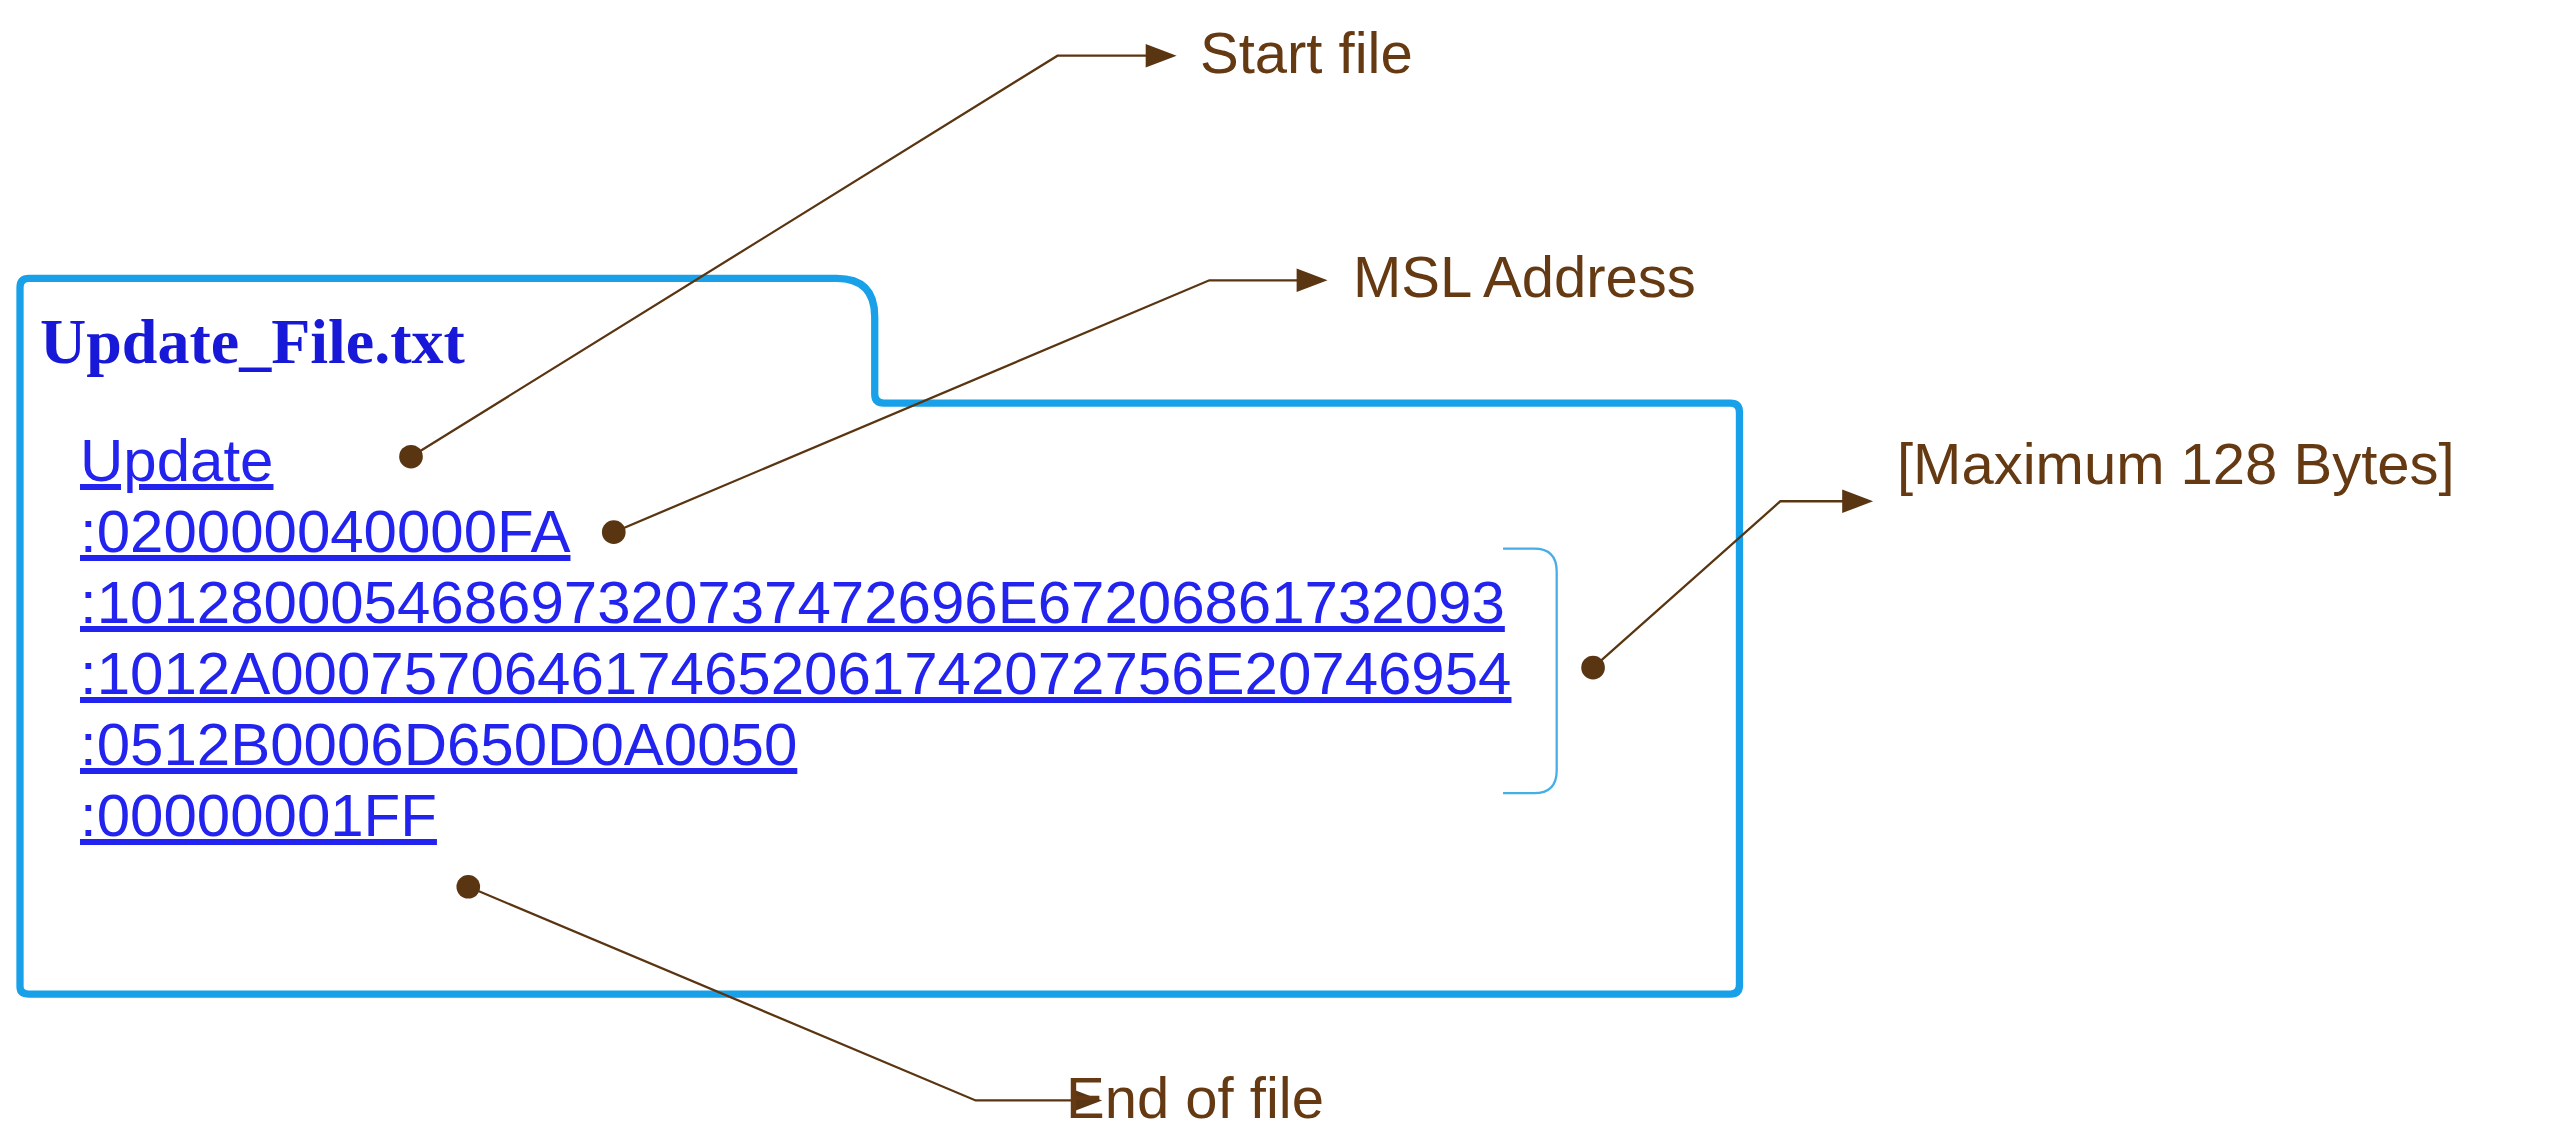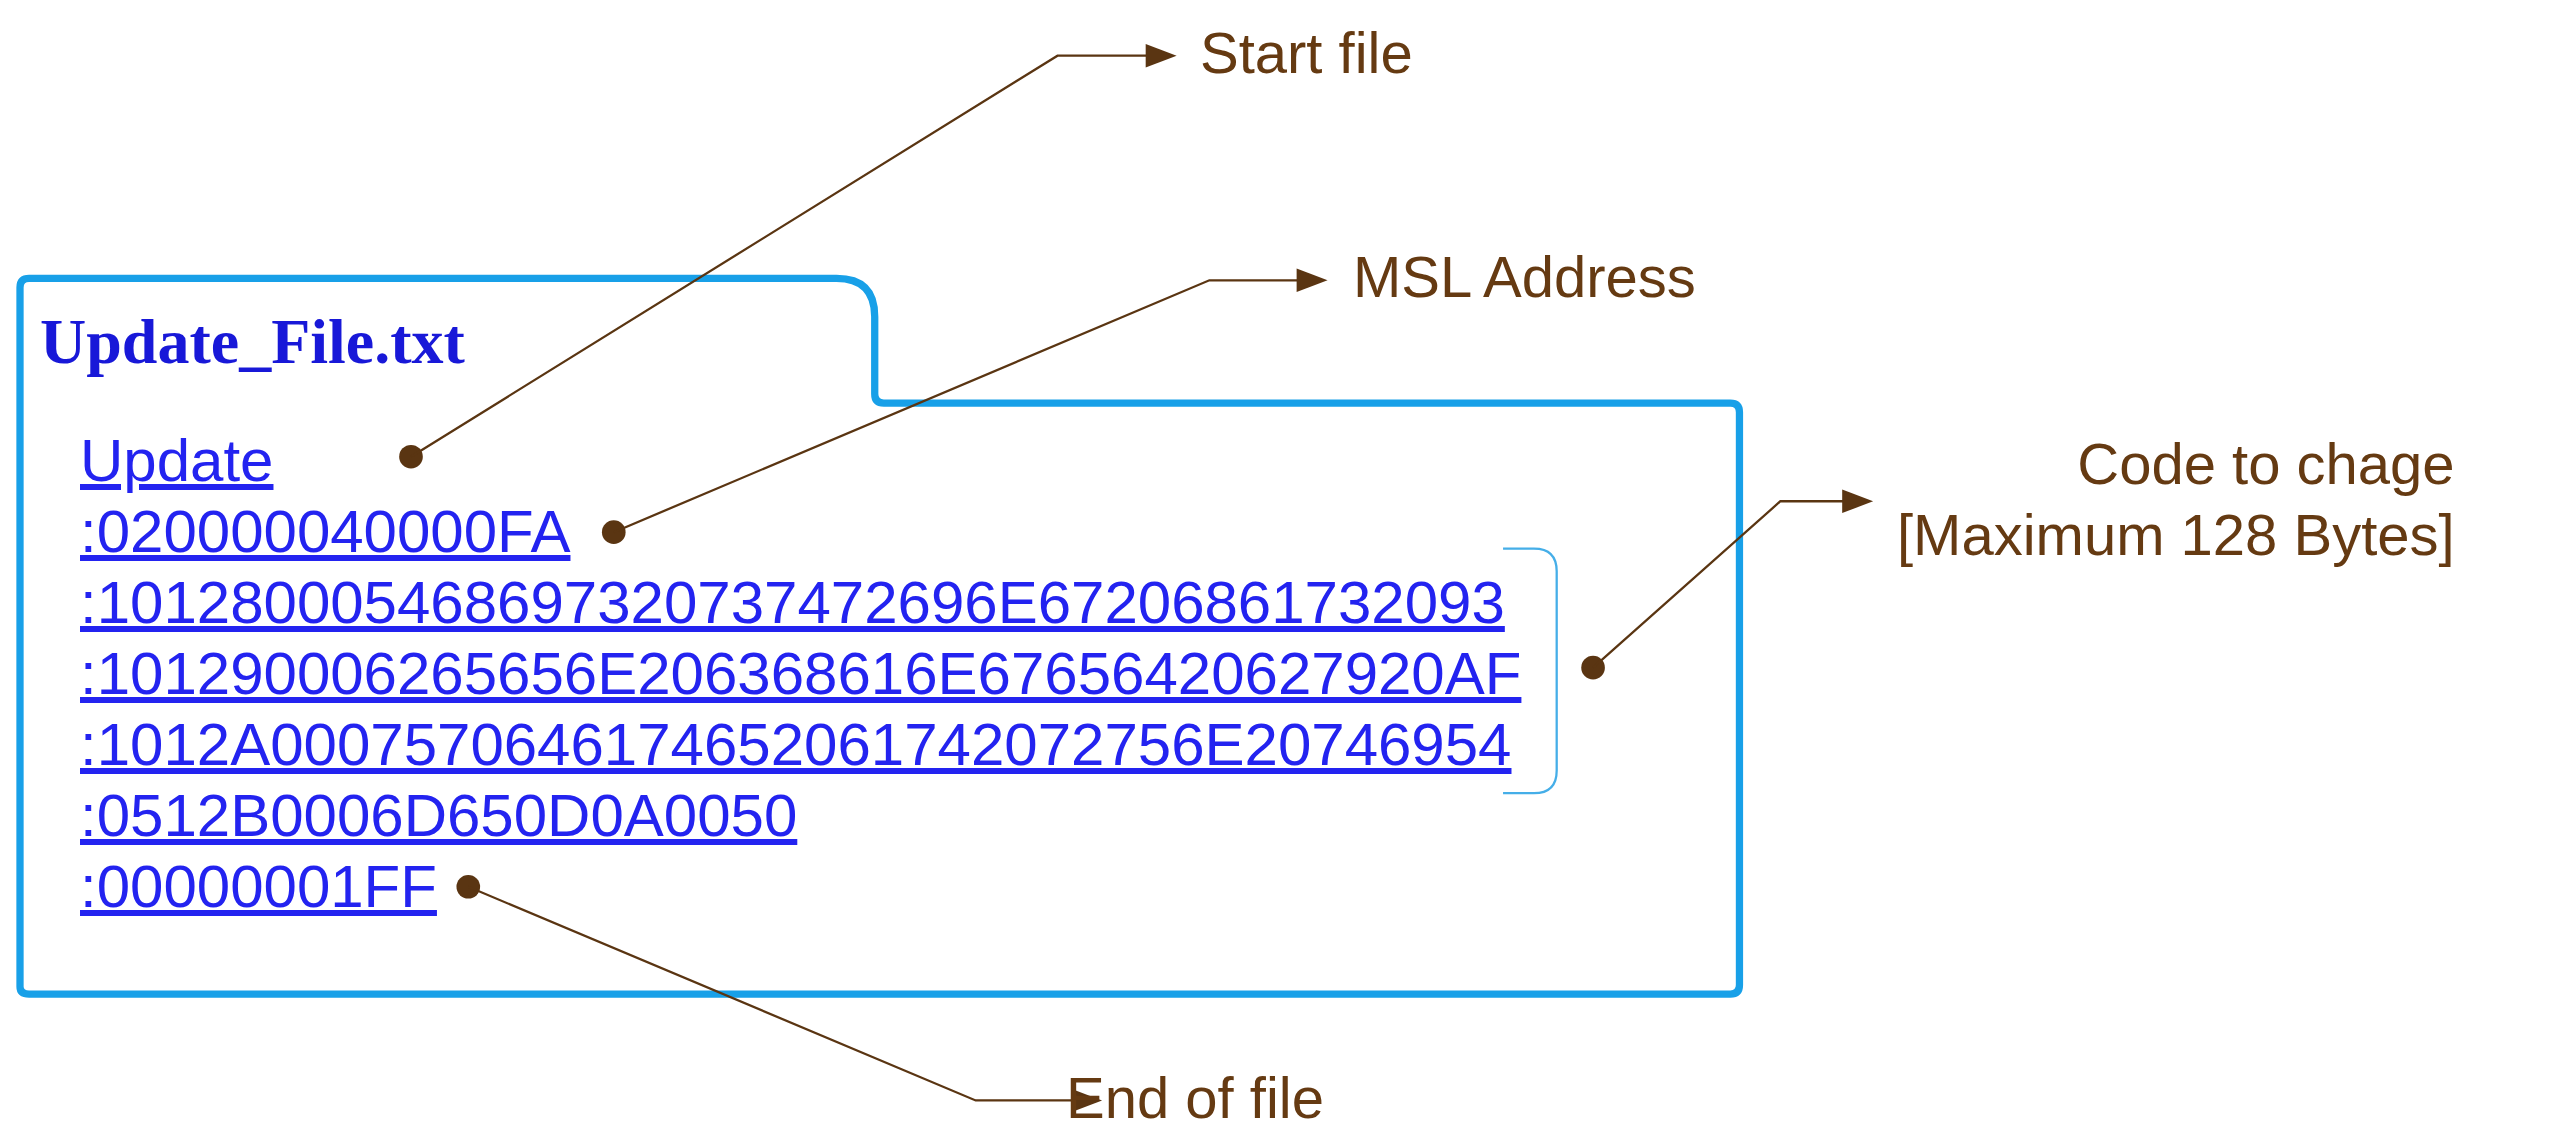--- a/index.html
+++ b/index.html
@@ -78,28 +78,26 @@
     <polyline points="515,975 1073,1210 1180,1210" fill="none" stroke="#5A3512" stroke-width="2.5"></polyline>
     <polygon points="1212,1210 1178,1197 1178,1223" fill="#5A3512"></polygon>
   </svg>
 
   <div class="file-title">Update_File.txt</div>
 
   <div class="file-body">
     <div class="file-line">Update</div>
     <div class="file-line">:020000040000FA</div>
     <div class="file-line">:101280005468697320737472696E67206861732093</div>
-    <div class="file-line">:101290006265656E206368616E67656420627920AF</div>
     <div class="file-line">:1012A0007570646174652061742072756E20746954</div>
     <div class="file-line">:0512B0006D650D0A0050</div>
     <div class="file-line">:00000001FF</div>
   </div>
 
   <div class="label label-start">Start file</div>
   <div class="label label-msl">MSL Address</div>
   <div class="label label-code">
-    <div>Code to chage</div>
     <div>[Maximum 128 Bytes]</div>
   </div>
   <div class="label label-end">End of file</div>
 
 </div>
 
 
 </body></html>

